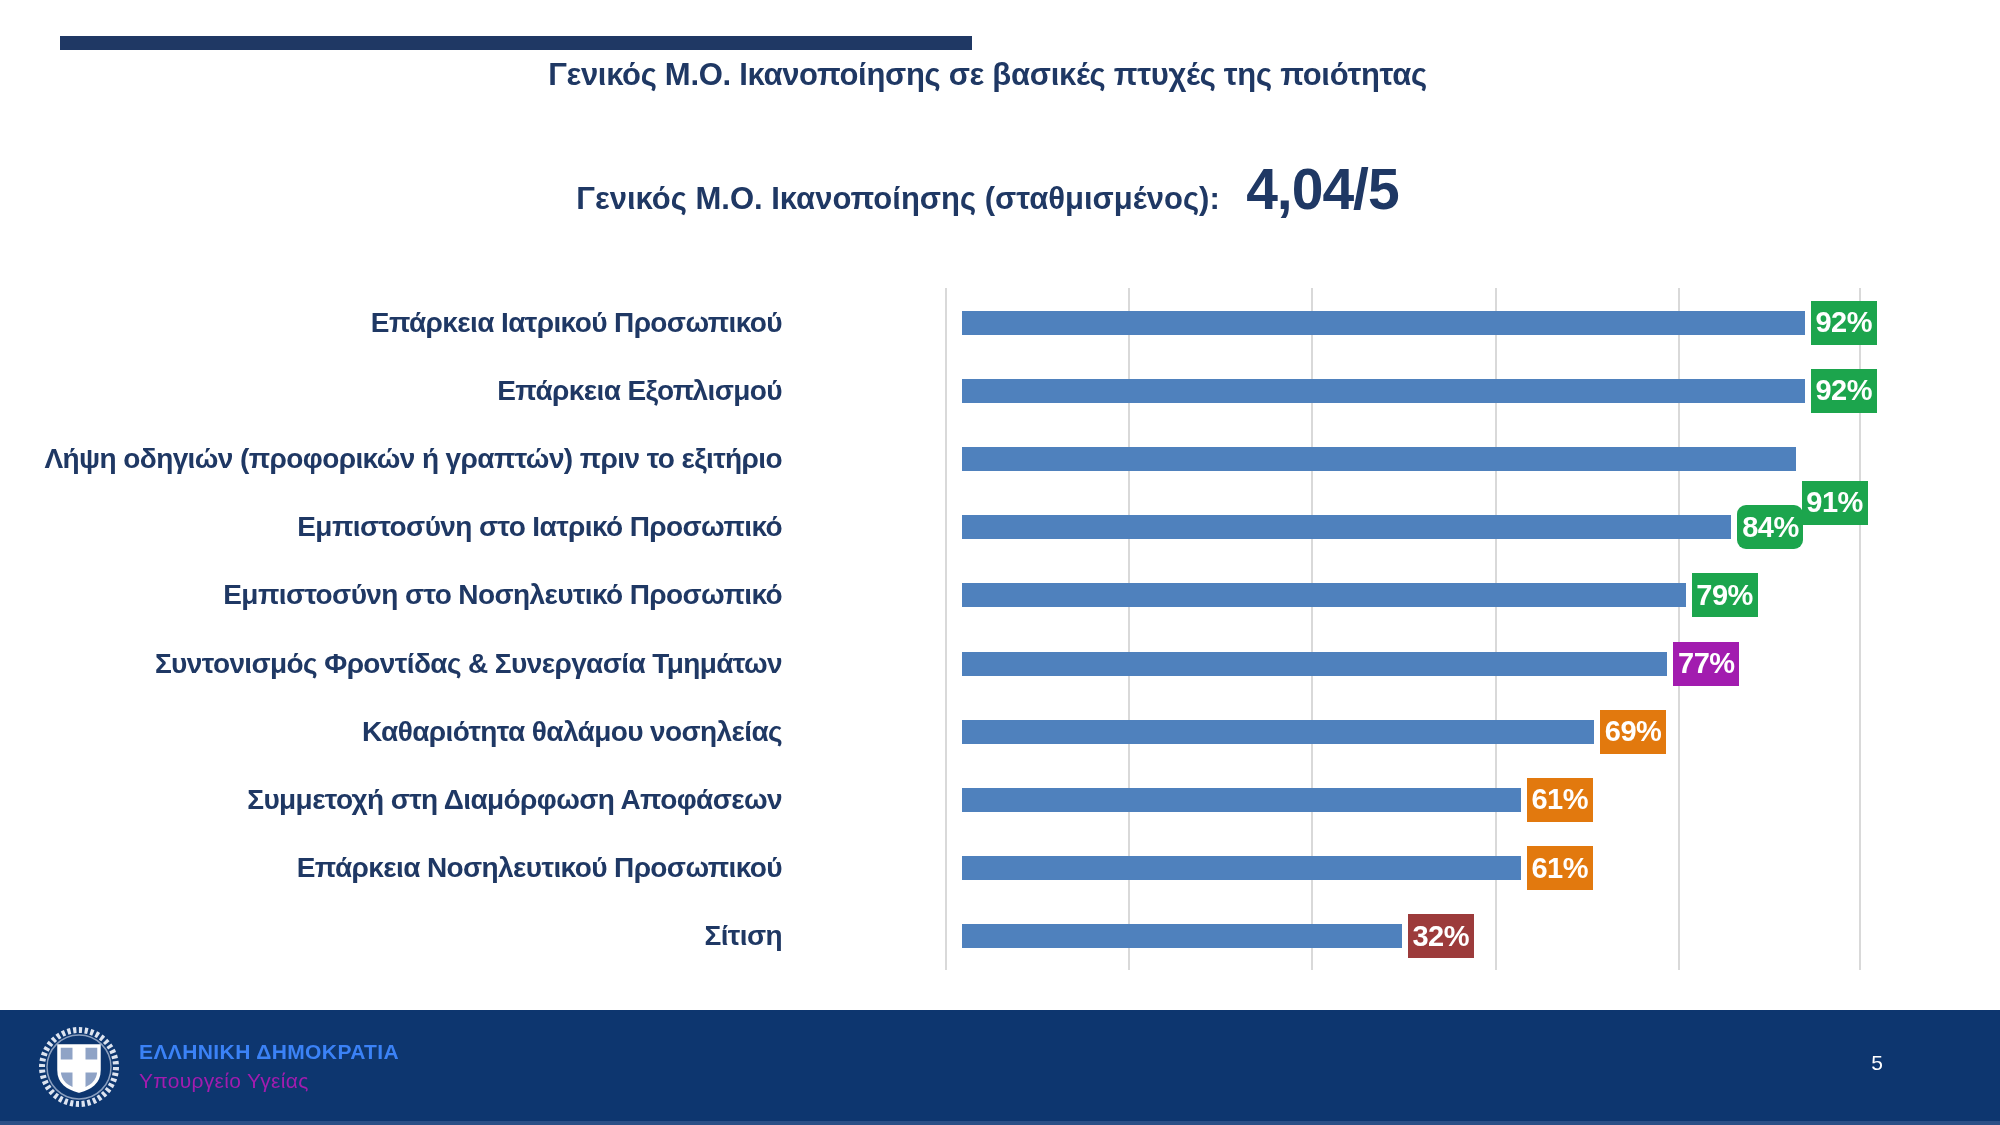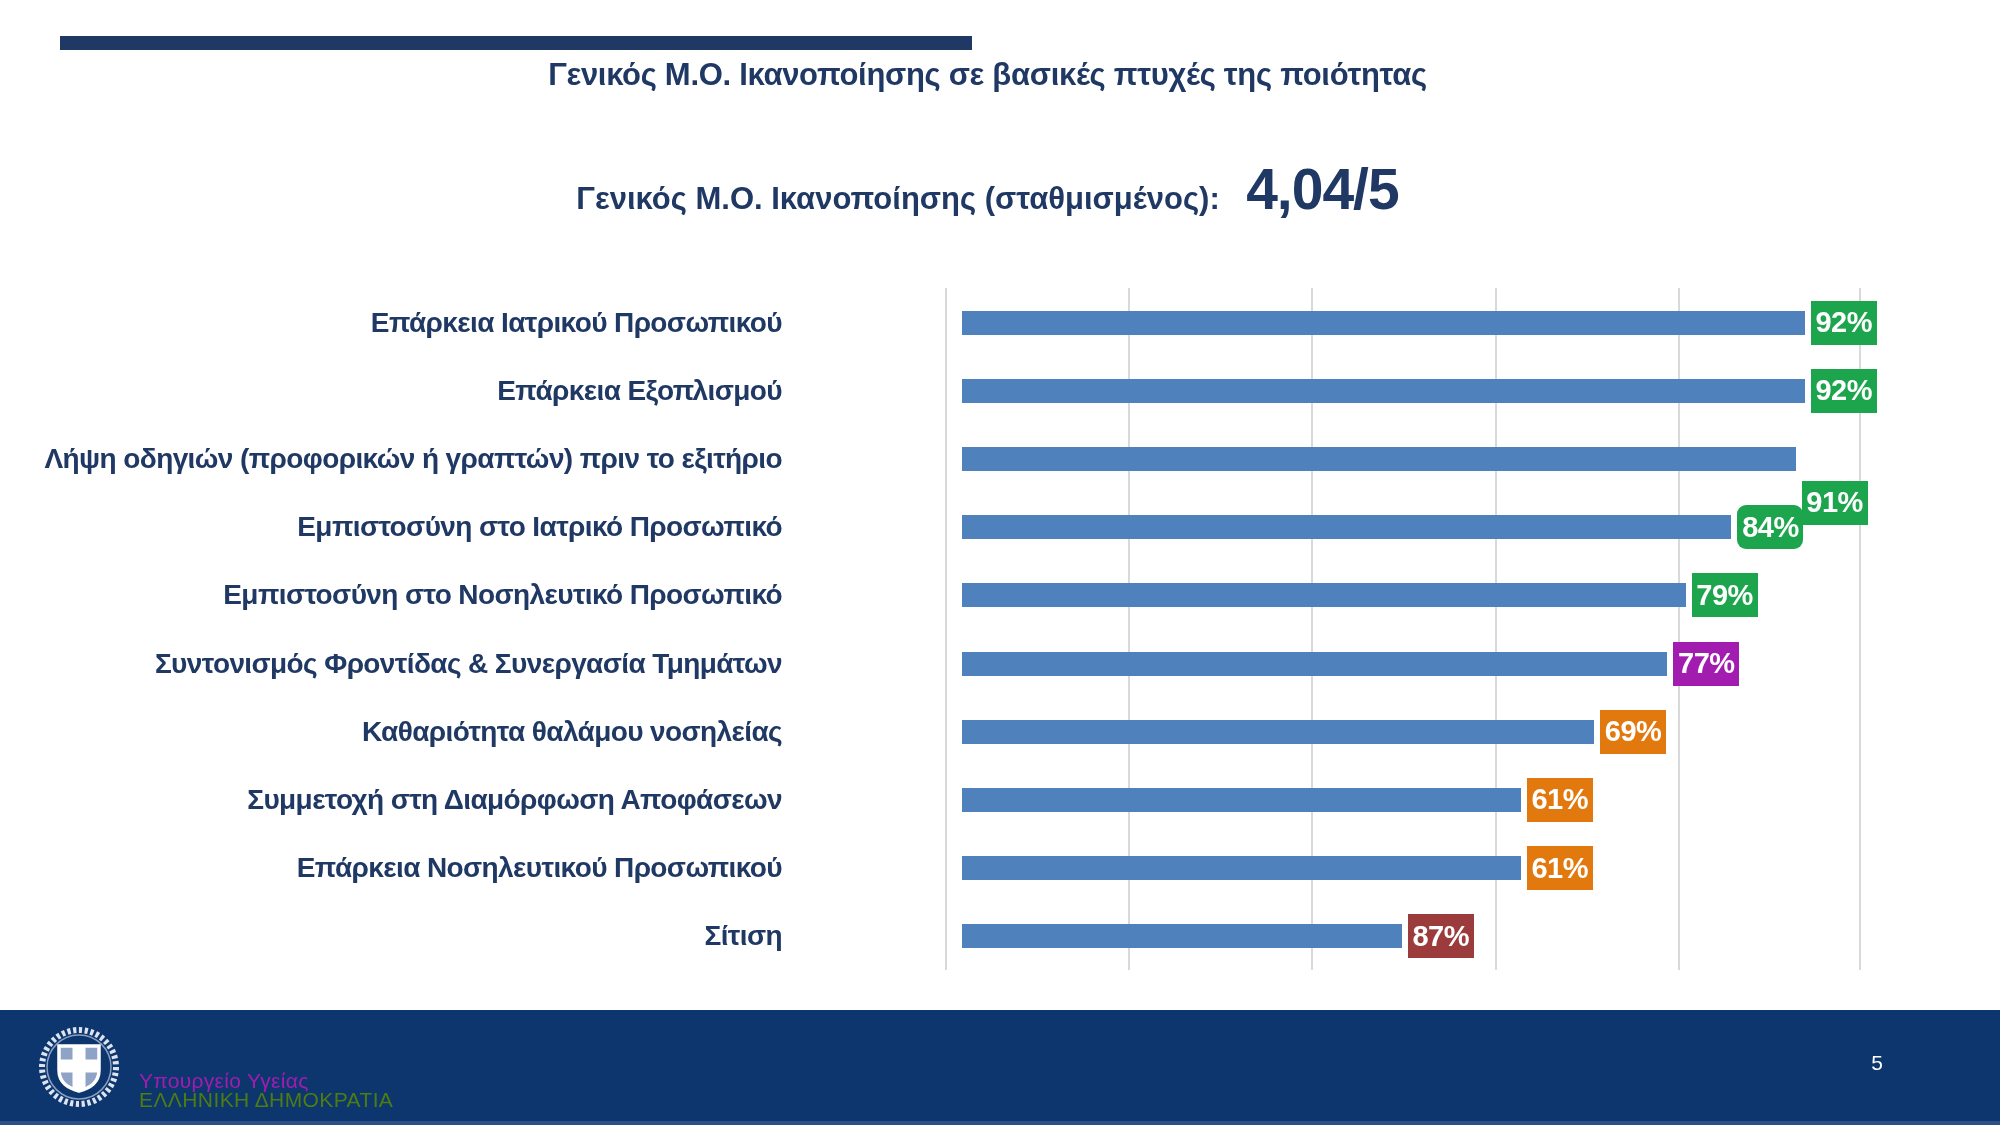--- a/index.html
+++ b/index.html
@@ -30,21 +30,21 @@
   .bar{position:absolute;left:945px;top:50%;transform:translateY(-50%);height:24px;background:#4F81BD;}
   .badge{
     position:absolute;top:50%;transform:translateY(-50%);
     min-width:66px;height:44px;display:flex;align-items:center;justify-content:center;
     color:#ffffff;font-size:29px;font-weight:700;letter-spacing:-0.5px;
   }
 
   .footer{position:absolute;left:0;top:1010px;width:2000px;height:115px;background:#0D366F;}
   .footer-edge{position:absolute;left:0;bottom:0;width:100%;height:4px;background:#2B4F86;}
   .logo{position:absolute;left:36px;top:1022px;width:86px;height:90px;}
-  .org{position:absolute;left:139px;top:1088px;font-size:21px;font-weight:400;color:#4d7c0f;letter-spacing:0.4px;}
+  .org{position:absolute;left:139px;top:1040px;font-size:21px;font-weight:700;color:#3b82f6;letter-spacing:0.4px;}
   .unit{position:absolute;left:139px;top:1069px;font-size:21px;font-weight:400;color:#a21caf;letter-spacing:0.3px;}
   .pagenum{position:absolute;left:1860px;top:1051px;width:34px;text-align:center;font-size:21px;color:#ffffff;}
 </style>
 </head>
 <body>
 
 <div class="topbar"></div>
 
 <div class="title">Γενικός Μ.Ο. Ικανοποίησης σε βασικές πτυχές της ποιότητας</div>
 
@@ -104,21 +104,21 @@
         <div class="badge" style="left: 1509.76px; background: rgb(226, 121, 14);">61%</div>
       </div>
       <div class="row" style="top: 545.6px;">
         <div class="cat">Επάρκεια Νοσηλευτικού Προσωπικού</div>
         <div class="bar" style="width: 558.76px; height: 24px; background: rgb(79, 129, 189);"></div>
         <div class="badge" style="left: 1509.76px; background: rgb(226, 121, 14);">61%</div>
       </div>
       <div class="row" style="top: 613.8px;">
         <div class="cat">Σίτιση</div>
         <div class="bar" style="width: 439.68px; height: 24px; background: rgb(79, 129, 189);"></div>
-        <div class="badge" style="left: 1390.68px; background: rgb(156, 59, 59);">87%</div>
+        <div class="badge" style="left: 1390.68px; background: rgb(156, 59, 59);">32%</div>
       </div>
     </div>
 </div>
 
 <div class="footer">
   <div class="footer-edge"></div>
 </div>
 
 <svg class="logo" viewBox="0 0 86 90">
   <circle cx="43" cy="45" r="37" fill="none" stroke="#DDE4F0" stroke-width="6" stroke-dasharray="3.2 2.6"></circle>

